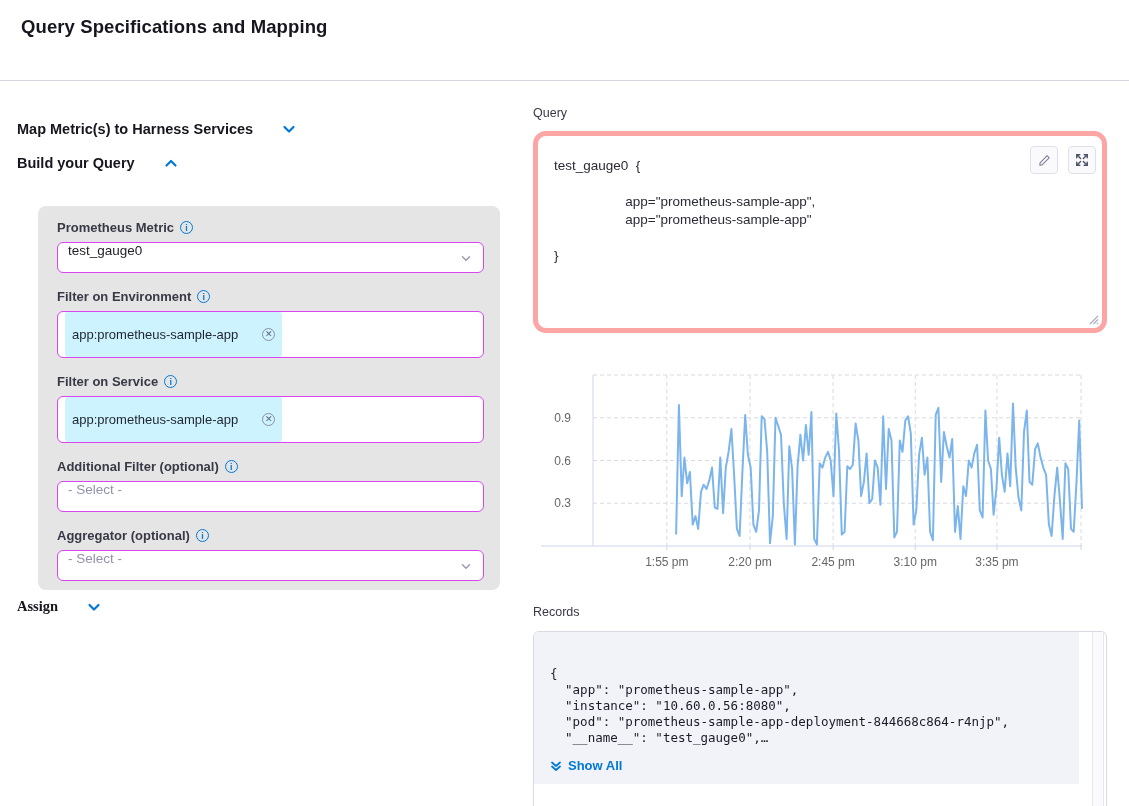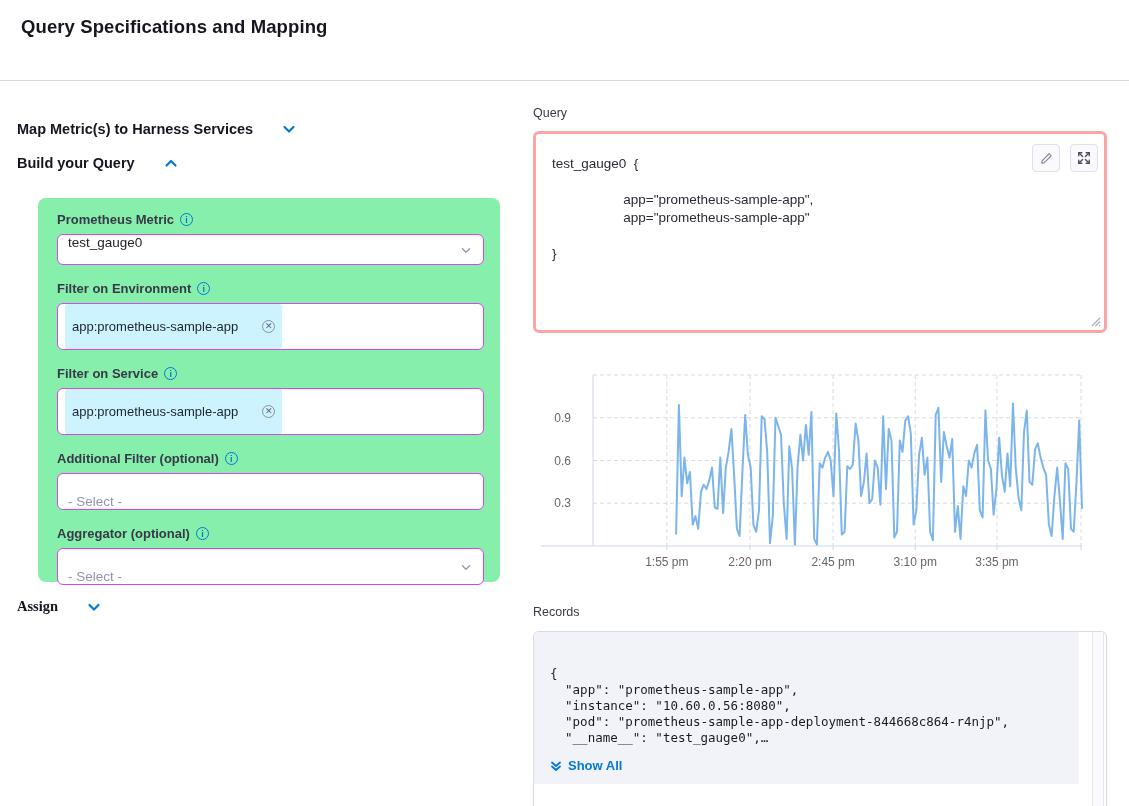--- a/index.html
+++ b/index.html
@@ -11,42 +11,42 @@
   .page-title { position:absolute; left:21px; top:16px; font-size:18.5px; font-weight:700; color:#16161f; letter-spacing:.1px; }
   .page-subtitle { position:absolute; left:21px; top:46px; font-size:13px; color:#6b6d85; }
   .divider { position:absolute; left:0; top:80px; width:1129px; height:1px; background:#d6d7e3; }
 
   
   .acc-row { position:absolute; display:inline-flex; align-items:center; gap:28px; cursor:pointer; }
   .acc-label { font-size:14.5px; font-weight:700; color:#16161f; }
   .chev { display:block; }
 
   
-  .form-card { position:absolute; left:38px; top:198px; width:462px; height:384px;
-               background:#86efac; border-radius:8px; padding:14px 19px; }
+  .form-card { position:absolute; left:38px; top:206px; width:462px; height:384px;
+               background:#e5e5e5; border-radius:8px; padding:14px 19px; }
   .form-field { margin-bottom:16px; }
   .label-row { display:flex; align-items:center; gap:6px; margin-bottom:7px; }
   .f-label { font-size:13px; font-weight:600; color:#383946; }
   .info-icon { width:13px; height:13px; border:1.2px solid #0278d5; border-radius:50%;
                color:#0278d5; font-size:9px; font-weight:700; display:inline-flex;
                align-items:center; justify-content:center; cursor:pointer; }
   .input-box { position:relative; width:427px; min-height:31px; background:#fff;
                border:1px solid #d946ef; border-radius:6px; display:flex; align-items:flex-start;
                padding:0 10px; font-size:13.5px; color:#22222a; cursor:pointer; }
-  .input-box .placeholder { color:#9293ab;margin-top:20px; }
+  .input-box .placeholder { color:#9293ab; }
   .sel-chevron { position:absolute; right:10px; top:50%; transform:translateY(-50%); }
   .chip { display:inline-flex; align-items:center; gap:24px; background:#cdf4fe; color:#1e2430;
           border-radius:3px; padding:15px 7px; font-size:13px; margin-left:-3px; }
   .chip-x { width:13px; height:13px; border:1px solid #8a90a3; border-radius:50%;
             color:#5d6275; font-size:9px; line-height:11px; text-align:center; cursor:pointer; }
 
   
   .sec-label { position:absolute; font-size:12.5px; color:#383946; }
   .query-box { position:absolute; left:533px; top:131px; width:574px; height:202px;
-               background:#fff; border:3px solid #fca5a5; border-radius:6px; }
+               background:#fff; border:5px solid #fca5a5; border-radius:13px; }
   .query-pre { white-space:pre; tab-size:19; font-family:"Liberation Sans", sans-serif;
                font-size:13.5px; line-height:18px; color:#2b2b38; padding:21px 16px; }
   .qbtns { position:absolute; top:10px; right:6px; display:flex; gap:10px; }
   .icon-btn { width:28px; height:28px; background:#fafafc; border:1px solid #dfe0ea;
               border-radius:4px; display:flex; align-items:center; justify-content:center; cursor:pointer; }
   .resize-grip { position:absolute; right:3px; bottom:3px; cursor:nwse-resize; }
 
   #trend-chart { position:absolute; left:533px; top:363px; }
 
   .records-box { position:absolute; left:533px; top:631px; width:574px; height:200px;

